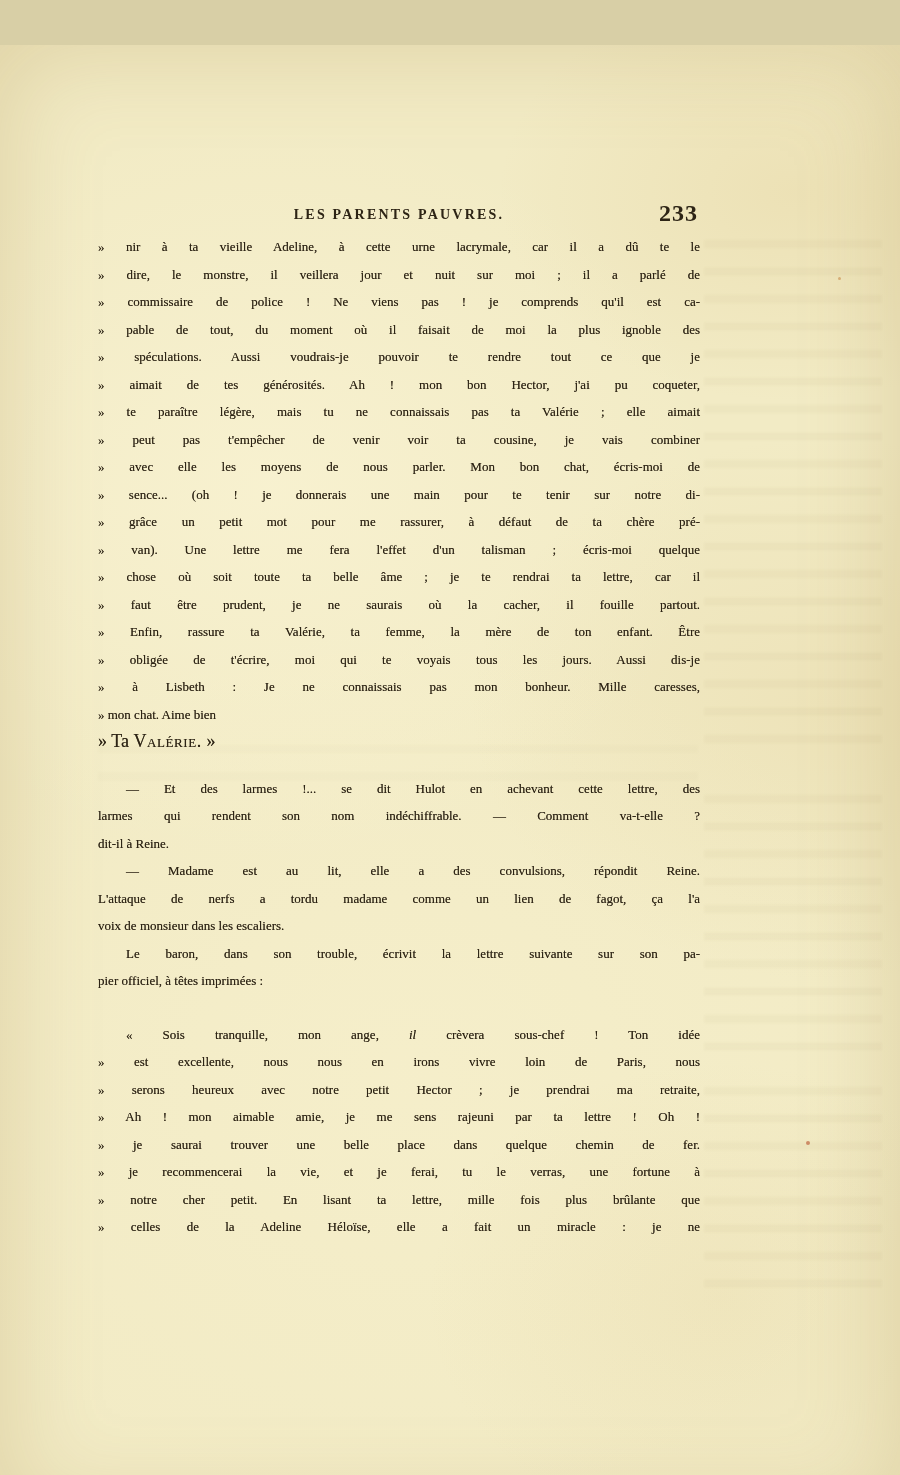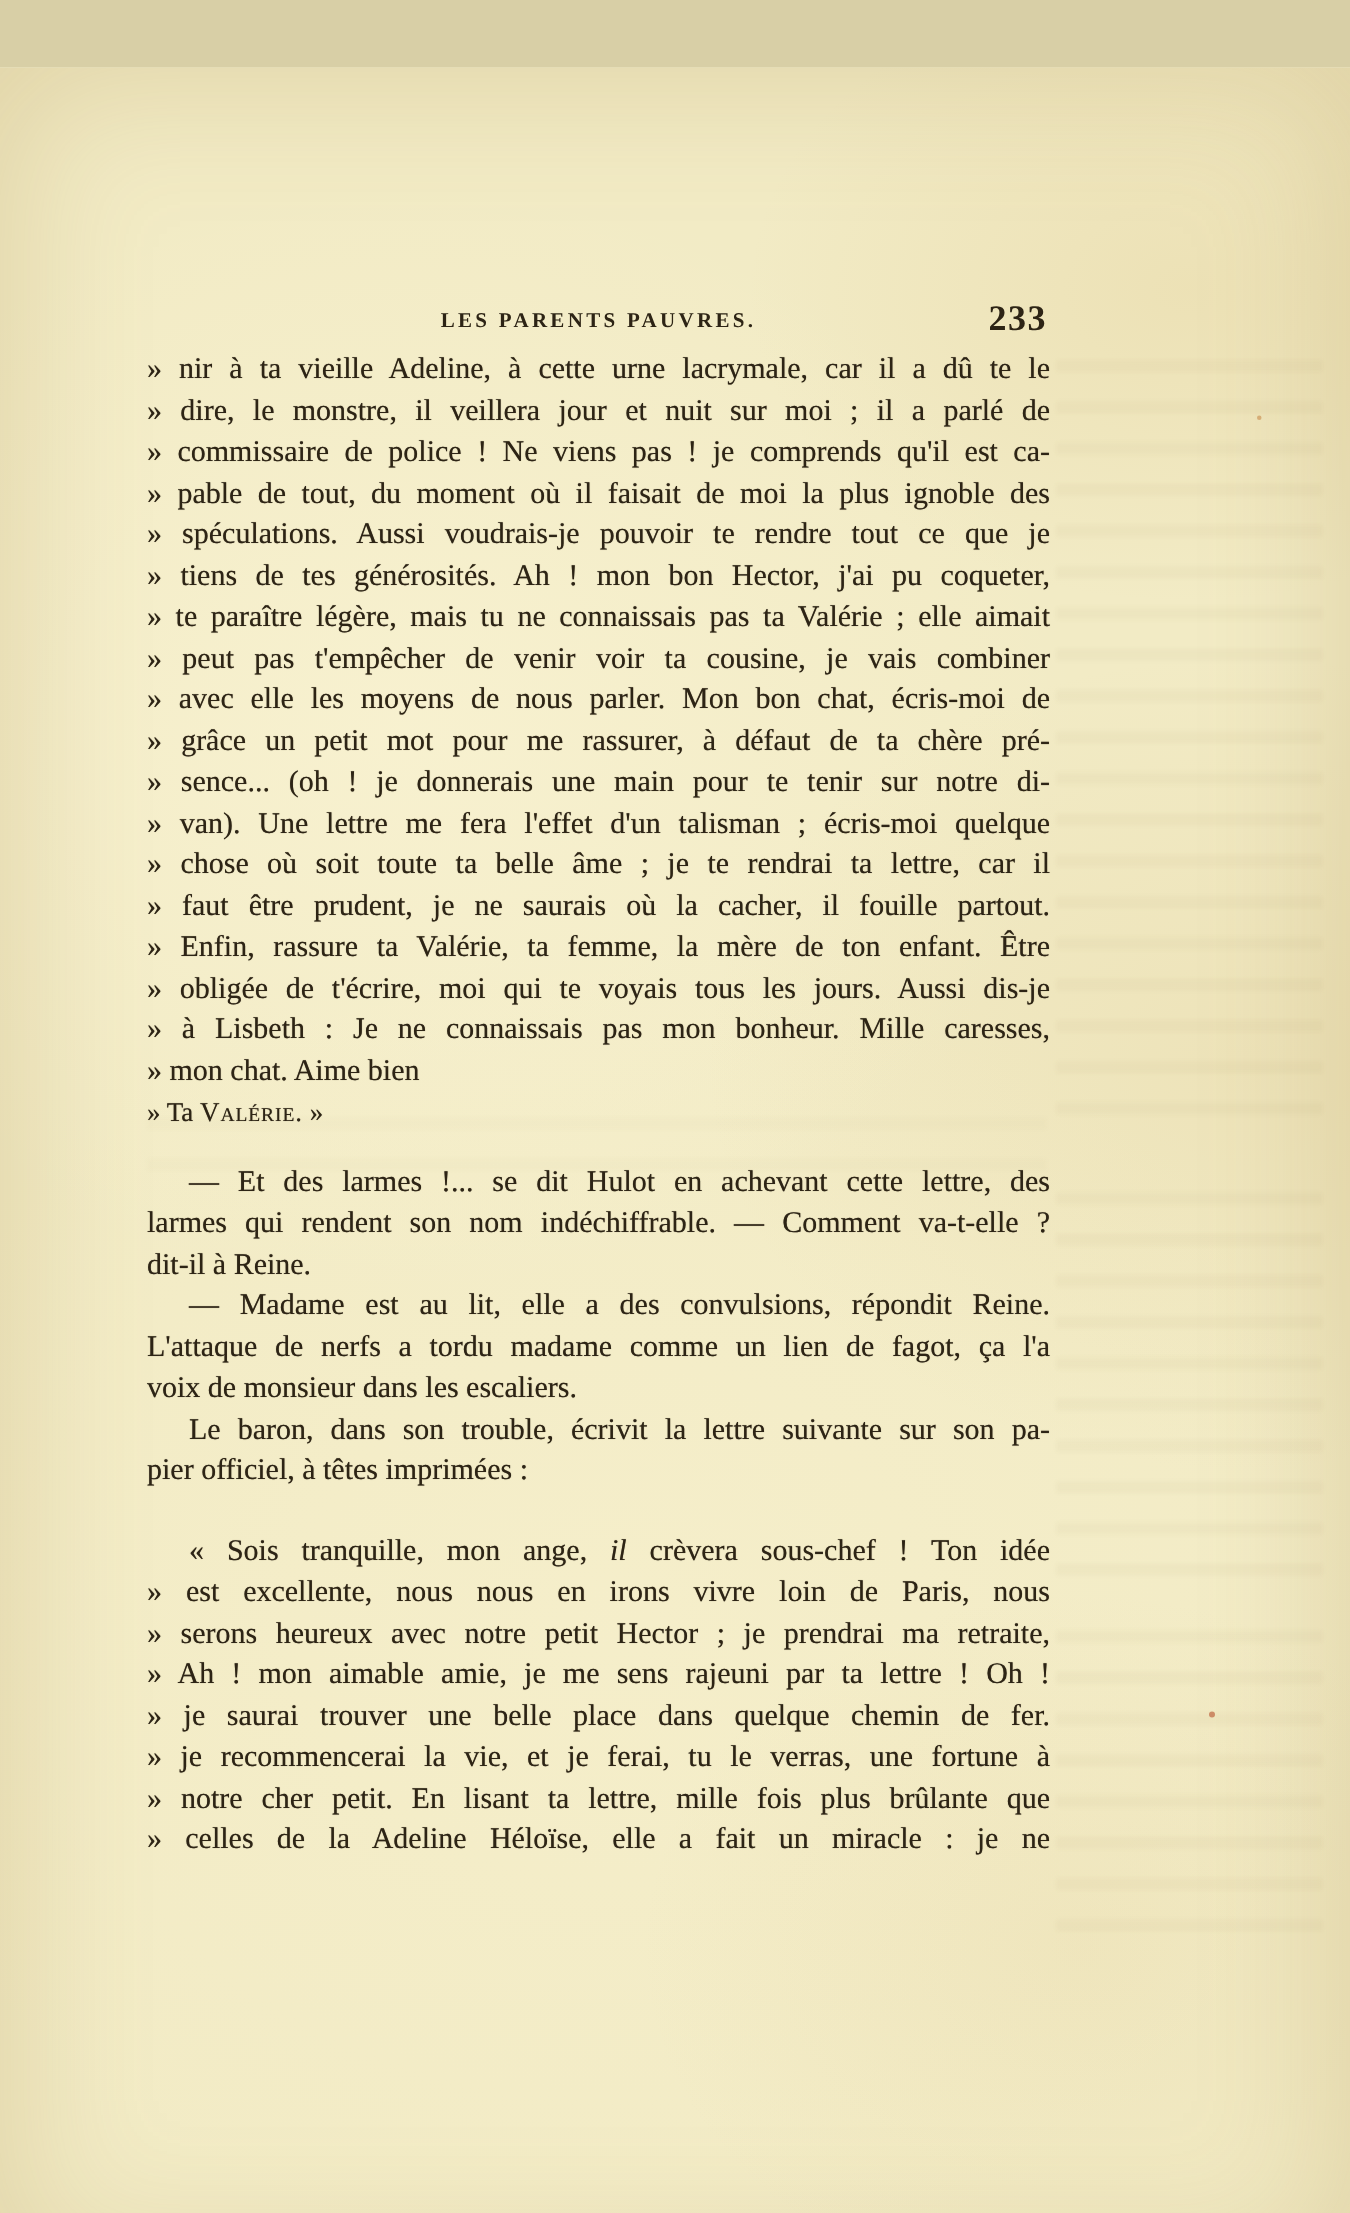--- a/index.html
+++ b/index.html
@@ -28,21 +28,21 @@
   .running-title {
     position: absolute; bottom: 2px; left: 50%; transform: translateX(-50%);
     font-size: 14px; font-weight: bold; letter-spacing: 2.2px; white-space: nowrap;
   }
   .page-number {
     position: absolute; right: 2px; bottom: -2px;
     font-size: 24px; font-weight: bold; letter-spacing: 1px;
   }
 
   .line {
-    font-size: 20px;
+    font-size: 13px;
     line-height: 27.5px;
     text-align: justify;
     text-align-last: justify;
     text-shadow: 0 0 0.5px rgba(45,36,21,0.65);
     white-space: normal;
   }
   .line.last { text-align-last: left; }
   .ind { text-indent: 28px; }
 
   .letter1 { margin-top: 8px; }
@@ -89,26 +89,26 @@
       <span class="running-title">LES PARENTS PAUVRES.</span>
       <span class="page-number">233</span>
     </div>
 
     <div class="letter1">
       <div class="line">» nir à ta vieille Adeline, à cette urne lacrymale, car il a dû te le</div>
       <div class="line">» dire, le monstre, il veillera jour et nuit sur moi ; il a parlé de</div>
       <div class="line">» commissaire de police ! Ne viens pas ! je comprends qu'il est ca-</div>
       <div class="line">» pable de tout, du moment où il faisait de moi la plus ignoble des</div>
       <div class="line">» spéculations. Aussi voudrais-je pouvoir te rendre tout ce que je</div>
-      <div class="line">» tiens de tes générosités. Ah ! mon bon Hector, j'ai pu coqueter,</div>
+      <div class="line">» aimait de tes générosités. Ah ! mon bon Hector, j'ai pu coqueter,</div>
       <div class="line">» te paraître légère, mais tu ne connaissais pas ta Valérie ; elle aimait</div>
       <div class="line">» peut pas t'empêcher de venir voir ta cousine, je vais combiner</div>
       <div class="line">» avec elle les moyens de nous parler. Mon bon chat, écris-moi de</div>
+      <div class="line">» sence... (oh ! je donnerais une main pour te tenir sur notre di-</div>
       <div class="line">» grâce un petit mot pour me rassurer, à défaut de ta chère pré-</div>
-      <div class="line">» sence... (oh ! je donnerais une main pour te tenir sur notre di-</div>
       <div class="line">» van). Une lettre me fera l'effet d'un talisman ; écris-moi quelque</div>
       <div class="line">» chose où soit toute ta belle âme ; je te rendrai ta lettre, car il</div>
       <div class="line">» faut être prudent, je ne saurais où la cacher, il fouille partout.</div>
       <div class="line">» Enfin, rassure ta Valérie, ta femme, la mère de ton enfant. Être</div>
       <div class="line">» obligée de t'écrire, moi qui te voyais tous les jours. Aussi dis-je</div>
       <div class="line">» à Lisbeth : Je ne connaissais pas mon bonheur. Mille caresses,</div>
       <div class="line last">» mon chat. Aime bien</div>
       <div class="signature"><span>» Ta </span><span class="sc">Valérie.</span><span> »</span></div>
     </div>
 

